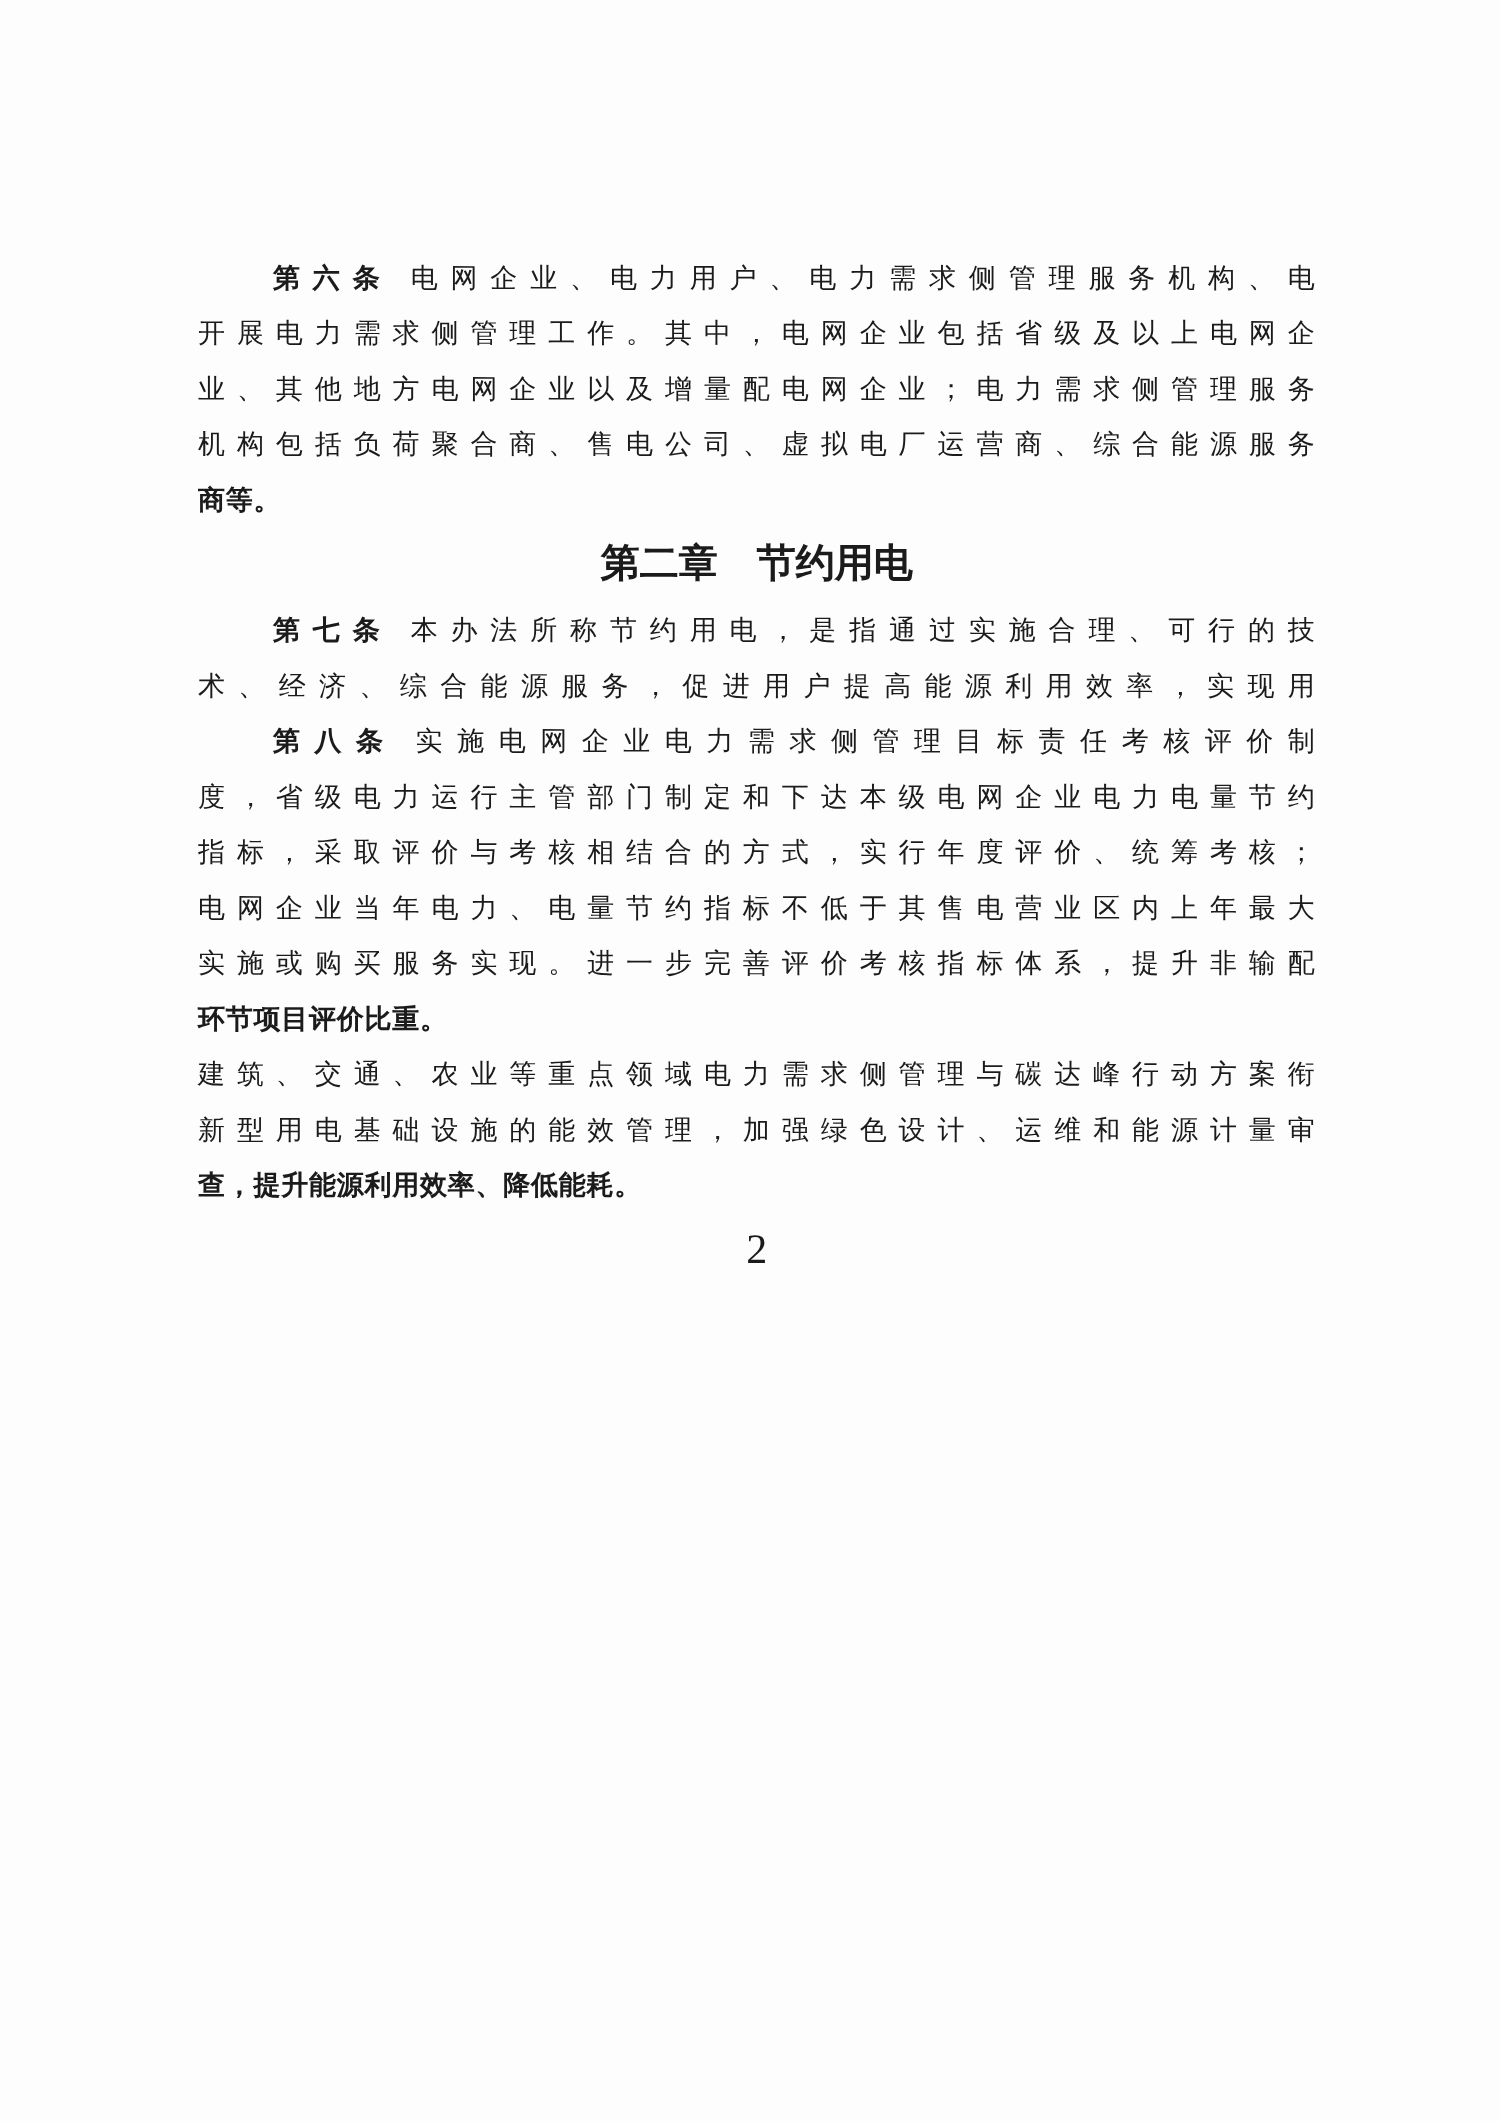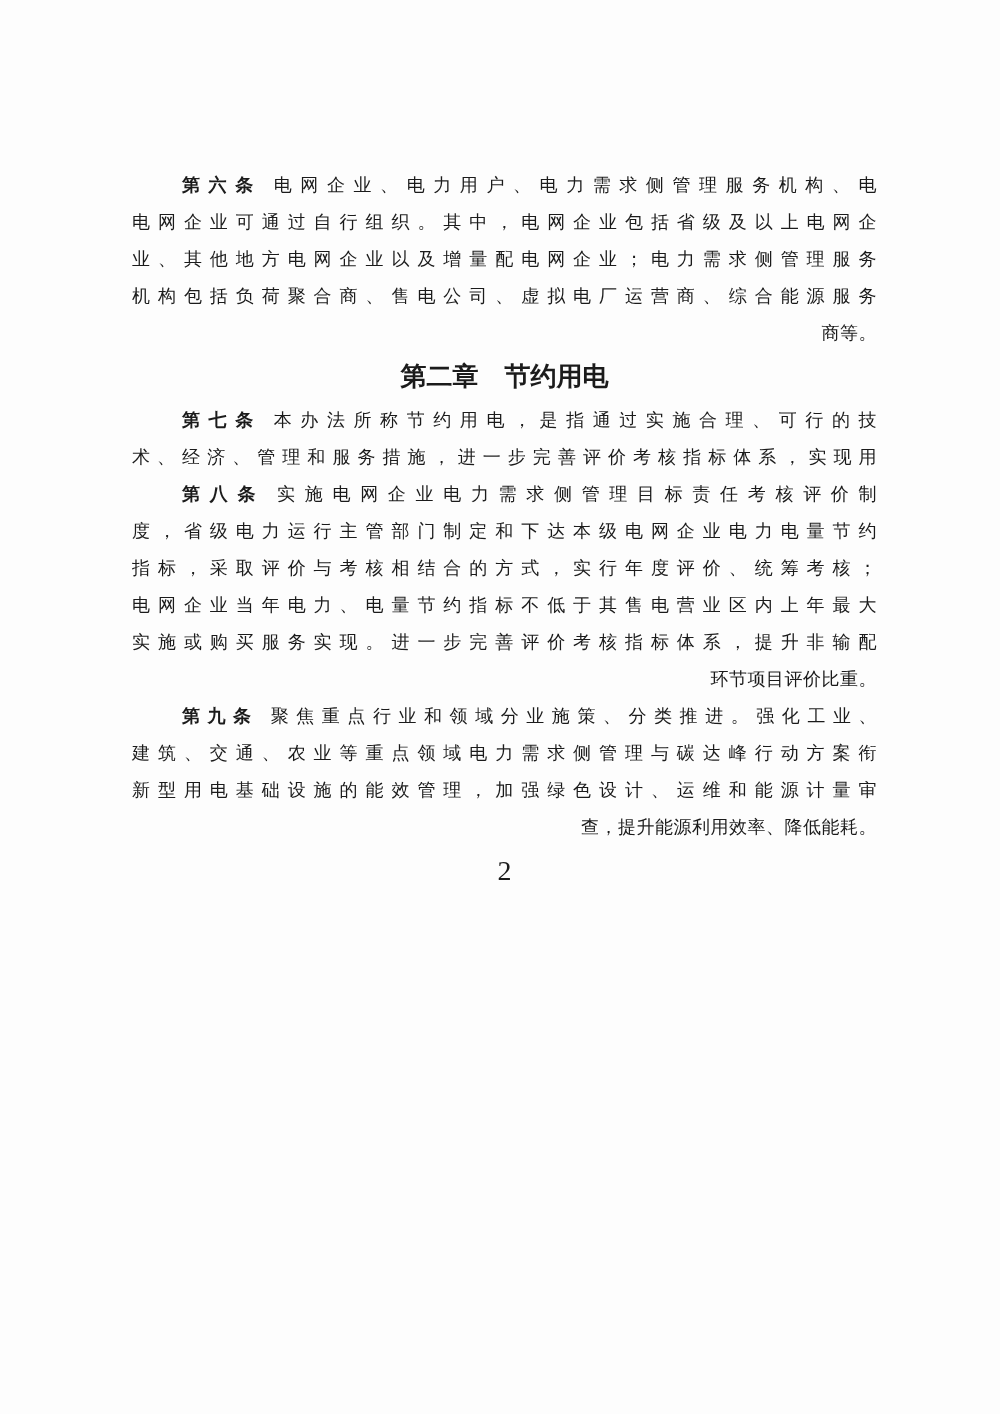--- a/index.html
+++ b/index.html
@@ -24,31 +24,32 @@
     font-size: 18px;
     line-height: 37px;
     white-space: nowrap;
     text-align: justify;
     text-align-last: justify;
     text-justify: inter-character;
     letter-spacing: 0.5px;
   }
   .line.first { padding-left: 50px; }
   .line.last {
-    text-align: right;
+    text-align: left;
     text-align-last: auto;
+    font-weight: bold;
   }
   .lead {
     font-family: "Liberation Sans", "DejaVu Sans", sans-serif;
     font-weight: 700;
     margin-right: 12px;
   }
   .chapter-heading {
     display: block;
-    font-family: Liberation Serif, serif;
+    font-family: Liberation Mono, monospace;
     font-weight: 700;
     font-size: 26px;
     line-height: 50px;
     text-align: center;
     text-align-last: center;
     margin: 0;
   }
   .page-number {
     display: block;
     font-size: 28px;
@@ -59,44 +60,43 @@
   }
 </style>
 </head>
 <body>
 
 <div class="page">
   <div class="content">
 
     <p class="para">
       <span class="line first"><span class="lead">第六条</span><span>电网企业、电力用户、电力需求侧管理服务机构、电</span></span>
-      <span class="line">电网企业可通过自行组织。其中，电网企业包括省级及以上电网企</span>
+      <span class="line">开展电力需求侧管理工作。其中，电网企业包括省级及以上电网企</span>
       <span class="line">业、其他地方电网企业以及增量配电网企业；电力需求侧管理服务</span>
       <span class="line">机构包括负荷聚合商、售电公司、虚拟电厂运营商、综合能源服务</span>
       <span class="line last">商等。</span>
     </p>
 
     <h2 class="chapter-heading">第二章　节约用电</h2>
 
     <p class="para">
       <span class="line first"><span class="lead">第七条</span><span>本办法所称节约用电，是指通过实施合理、可行的技</span></span>
-      <span class="line">术、经济、管理和服务措施，进一步完善评价考核指标体系，实现用</span>
+      <span class="line">术、经济、综合能源服务，促进用户提高能源利用效率，实现用</span>
     </p>
 
     <p class="para">
       <span class="line first"><span class="lead">第八条</span><span>实施电网企业电力需求侧管理目标责任考核评价制</span></span>
       <span class="line">度，省级电力运行主管部门制定和下达本级电网企业电力电量节约</span>
       <span class="line">指标，采取评价与考核相结合的方式，实行年度评价、统筹考核；</span>
       <span class="line">电网企业当年电力、电量节约指标不低于其售电营业区内上年最大</span>
       <span class="line">实施或购买服务实现。进一步完善评价考核指标体系，提升非输配</span>
       <span class="line last">环节项目评价比重。</span>
     </p>
 
     <p class="para">
-      <span class="line first"><span class="lead">第九条</span><span>聚焦重点行业和领域分业施策、分类推进。强化工业、</span></span>
       <span class="line">建筑、交通、农业等重点领域电力需求侧管理与碳达峰行动方案衔</span>
       <span class="line">新型用电基础设施的能效管理，加强绿色设计、运维和能源计量审</span>
       <span class="line last">查，提升能源利用效率、降低能耗。</span>
     </p>
 
     <span class="page-number">2</span>
 
   </div>
 </div>
 

